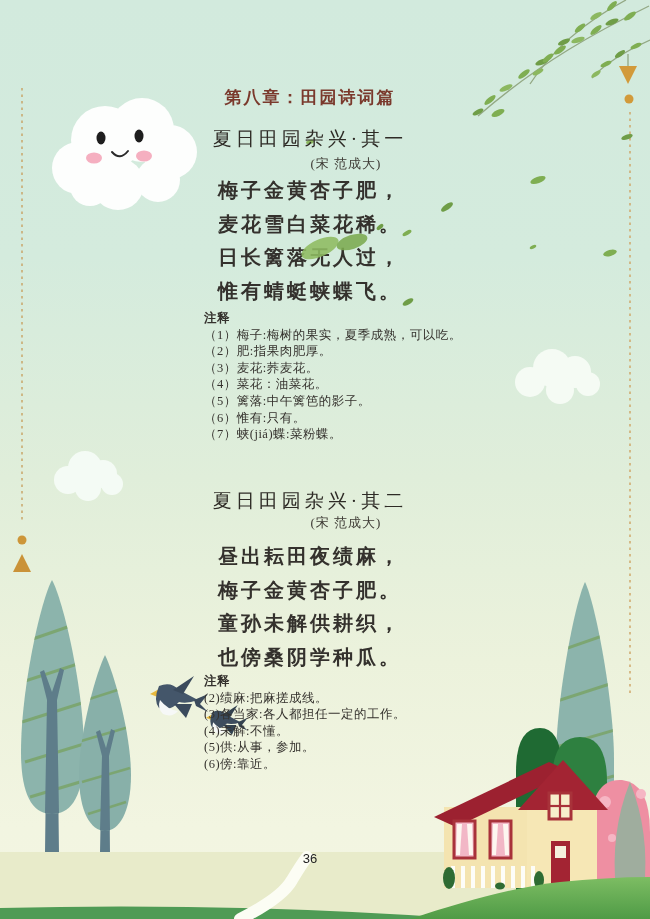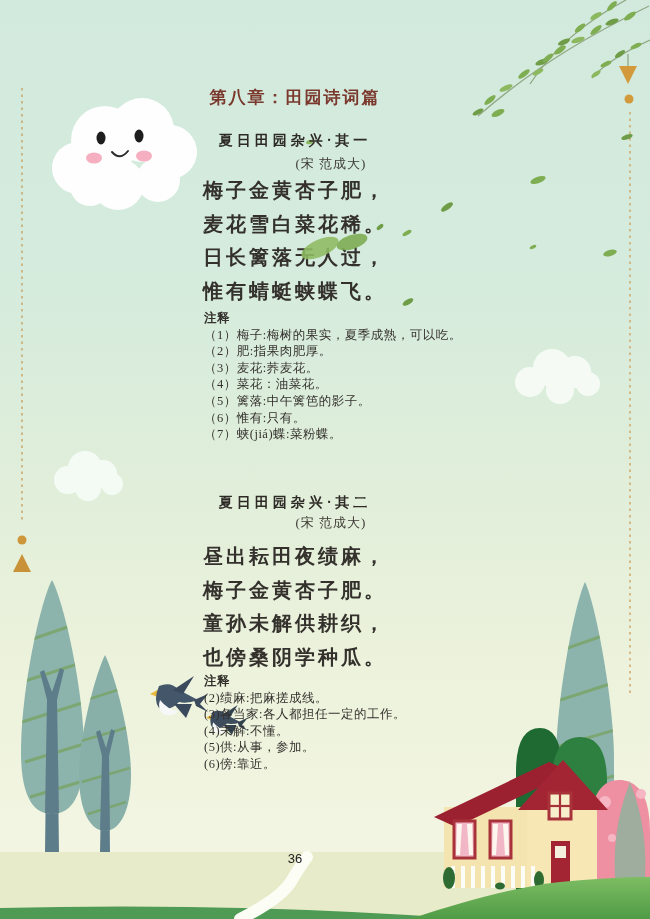--- a/index.html
+++ b/index.html
@@ -2,23 +2,23 @@
 <html><head>
 <meta charset="utf-8">
 <style>
   html,body{margin:0;padding:0;}
   .page{
     position:relative;width:650px;height:919px;overflow:hidden;
     background:linear-gradient(180deg,#d2eadd 0%,#d4ebdd 28%,#e0eeda 52%,#ecf2dc 72%,#f2f5e1 90%,#f3f5e2 100%);
     font-family:"Liberation Serif","DejaVu Serif",serif;
   }
   svg{position:absolute;left:0;top:0;}
-  .txt{position:absolute;left:1px;width:588px;text-align:center;z-index:2;color:#34312d;}
+  .txt{position:absolute;left:16px;width:588px;text-align:center;z-index:2;color:#34312d;}
   .chapter-title{top:86px;font-family:"Liberation Sans","DejaVu Sans",sans-serif;font-weight:bold;font-size:17px;letter-spacing:2px;color:#7a392c;}
-  .poem-title{font-weight:bold;font-size:14px;letter-spacing:4px;color:#2e2b26;margin-top:6px;}
+  .poem-title{font-weight:normal;font-size:19px;letter-spacing:4px;color:#2e2b26;}
   .poem-author{font-size:13px;letter-spacing:1px;color:#3c3933;padding-left:36px;}
   .poem-lines{font-size:20px;font-weight:600;letter-spacing:3px;line-height:33.5px;}
   .notes{position:absolute;left:204px;width:300px;text-align:left;z-index:2;font-size:12.5px;line-height:16.6px;color:#34312d;letter-spacing:0.5px;}
   .notes .nh{font-weight:600;}
   .page-number{top:851px;font-size:13px;font-family:"Liberation Sans","DejaVu Sans",sans-serif;color:#222;}
   .overlay{z-index:3;pointer-events:none;}
 </style>
 </head>
 <body>
 

